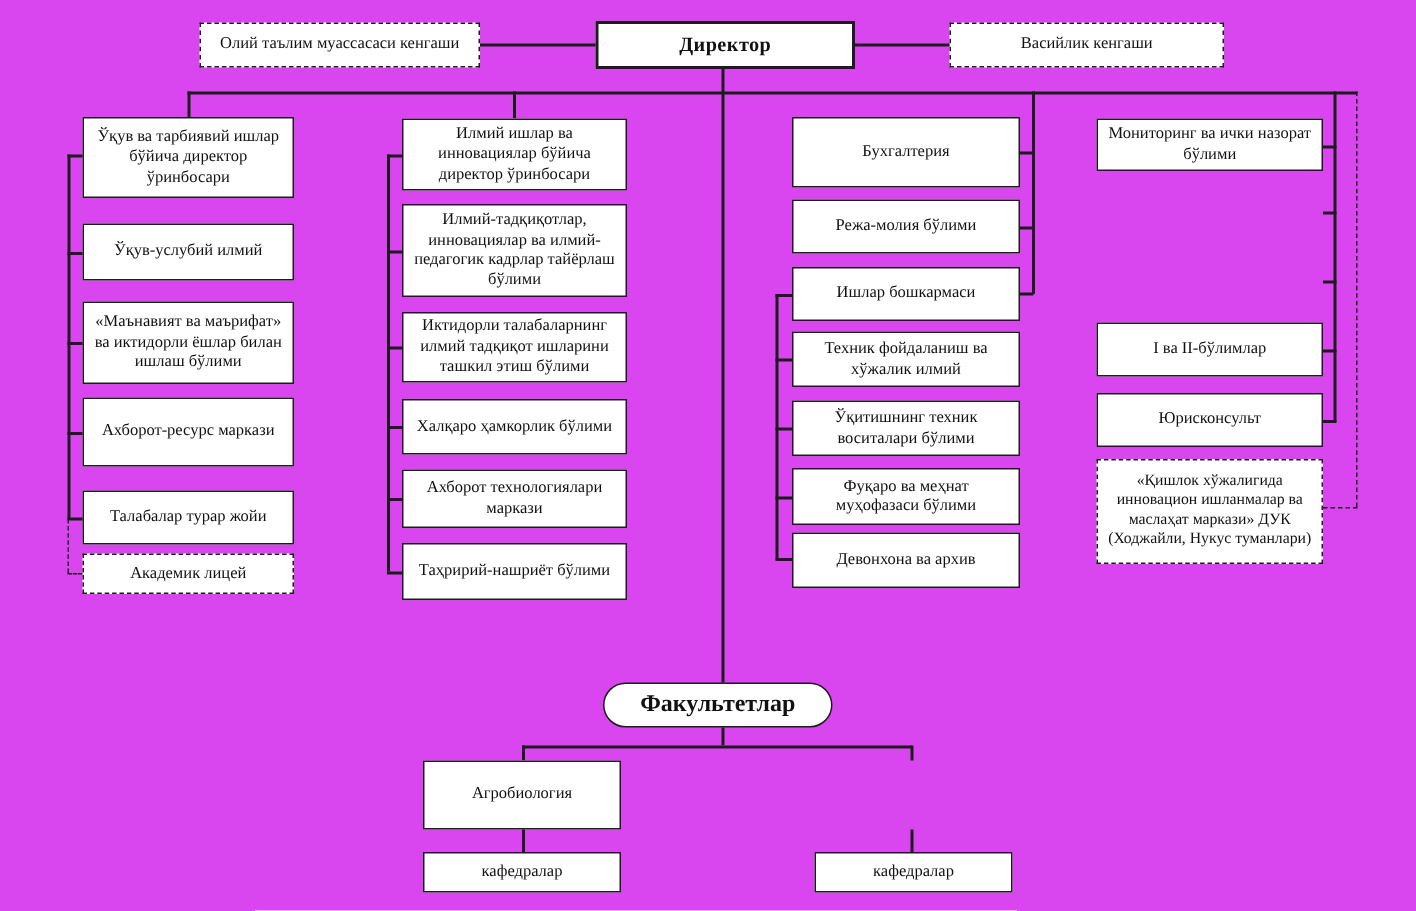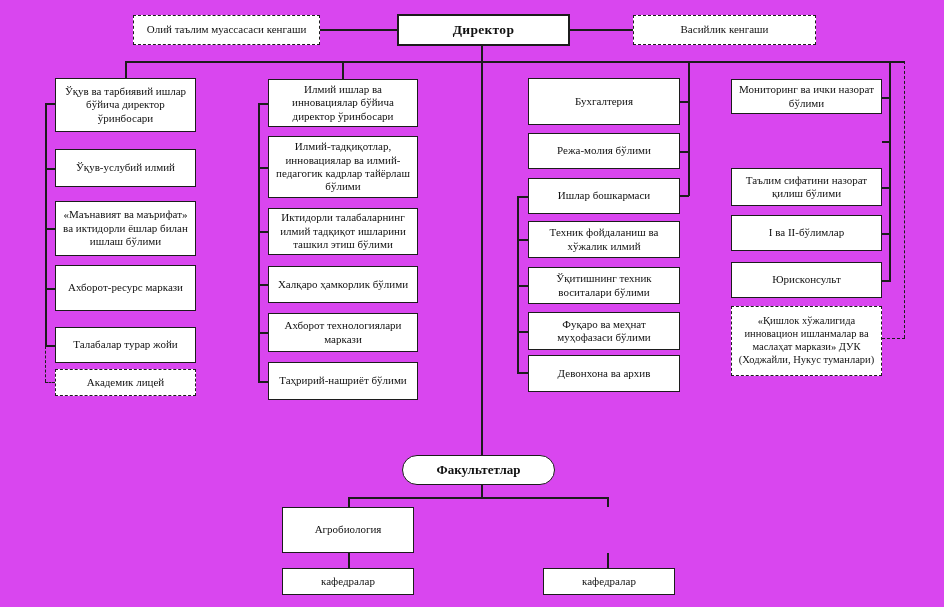--- a/index.html
+++ b/index.html
@@ -8,21 +8,21 @@
     font-family:"Liberation Serif","DejaVu Serif",serif;color:#111;
   }
   .box{
     position:absolute;box-sizing:border-box;background:#fff;
     border:1.5px solid #1c1c1c;
     display:flex;align-items:center;justify-content:center;text-align:center;
     font-size:11px;line-height:1.22;padding:2px 5px;
   }
   .box.dashed{border:1.2px dashed #1c1c1c;}
   .box.title{font-weight:bold;font-size:13.5px;border-width:2px;letter-spacing:.3px;}
-  .box.subtitle{font-weight:bold;font-size:13px;border-radius:15px;}
+  .box.subtitle{font-weight:bold;font-size:16px;border-radius:15px;}
   .box.tight{font-size:10.5px;padding:2px 3px;}
   .hl{position:absolute;height:1.5px;background:#1c1c1c;}
   .vl{position:absolute;width:1.5px;background:#1c1c1c;}
   .hd{position:absolute;height:0;border-top:1.2px dashed #1c1c1c;}
   .vd{position:absolute;width:0;border-left:1.2px dashed #1c1c1c;}
 </style>
 </head>
 <body>
 
 <div id="canvas">
@@ -86,21 +86,20 @@
   <div class="hl" style="left:680px;top:195px;width:9px;"></div>
 
   <div class="vl" style="left:517px;top:196px;height:177px;"></div>
   <div class="hl" style="left:517px;top:196px;width:11px;"></div>
   <div class="hl" style="left:517px;top:239px;width:11px;"></div>
   <div class="hl" style="left:517px;top:285px;width:11px;"></div>
   <div class="hl" style="left:517px;top:331px;width:11px;"></div>
   <div class="hl" style="left:517px;top:372px;width:11px;"></div>
 
   <div class="box" style="left:731px;top:79px;width:151px;height:35px;">Мониторинг ва ички назорат бўлими</div>
-  <div class="box" style="left:731px;top:168px;width:151px;height:38px;">Таълим сифатини назорат қилиш бўлими</div>
   <div class="box" style="left:731px;top:215px;width:151px;height:36px;">I ва II-бўлимлар</div>
   <div class="box" style="left:731px;top:262px;width:151px;height:36px;">Юрисконсульт</div>
   <div class="box dashed tight" style="left:731px;top:306px;width:151px;height:70px;">«Қишлок хўжалигида инновацион ишланмалар ва маслаҳат маркази» ДУК (Ходжайли, Нукус туманлари)</div>
 
   <div class="hl" style="left:882px;top:97px;width:9px;"></div>
   <div class="hl" style="left:882px;top:141px;width:9px;"></div>
   <div class="hl" style="left:882px;top:187px;width:9px;"></div>
   <div class="hl" style="left:882px;top:233px;width:9px;"></div>
   <div class="hl" style="left:882px;top:280px;width:9px;"></div>
 

